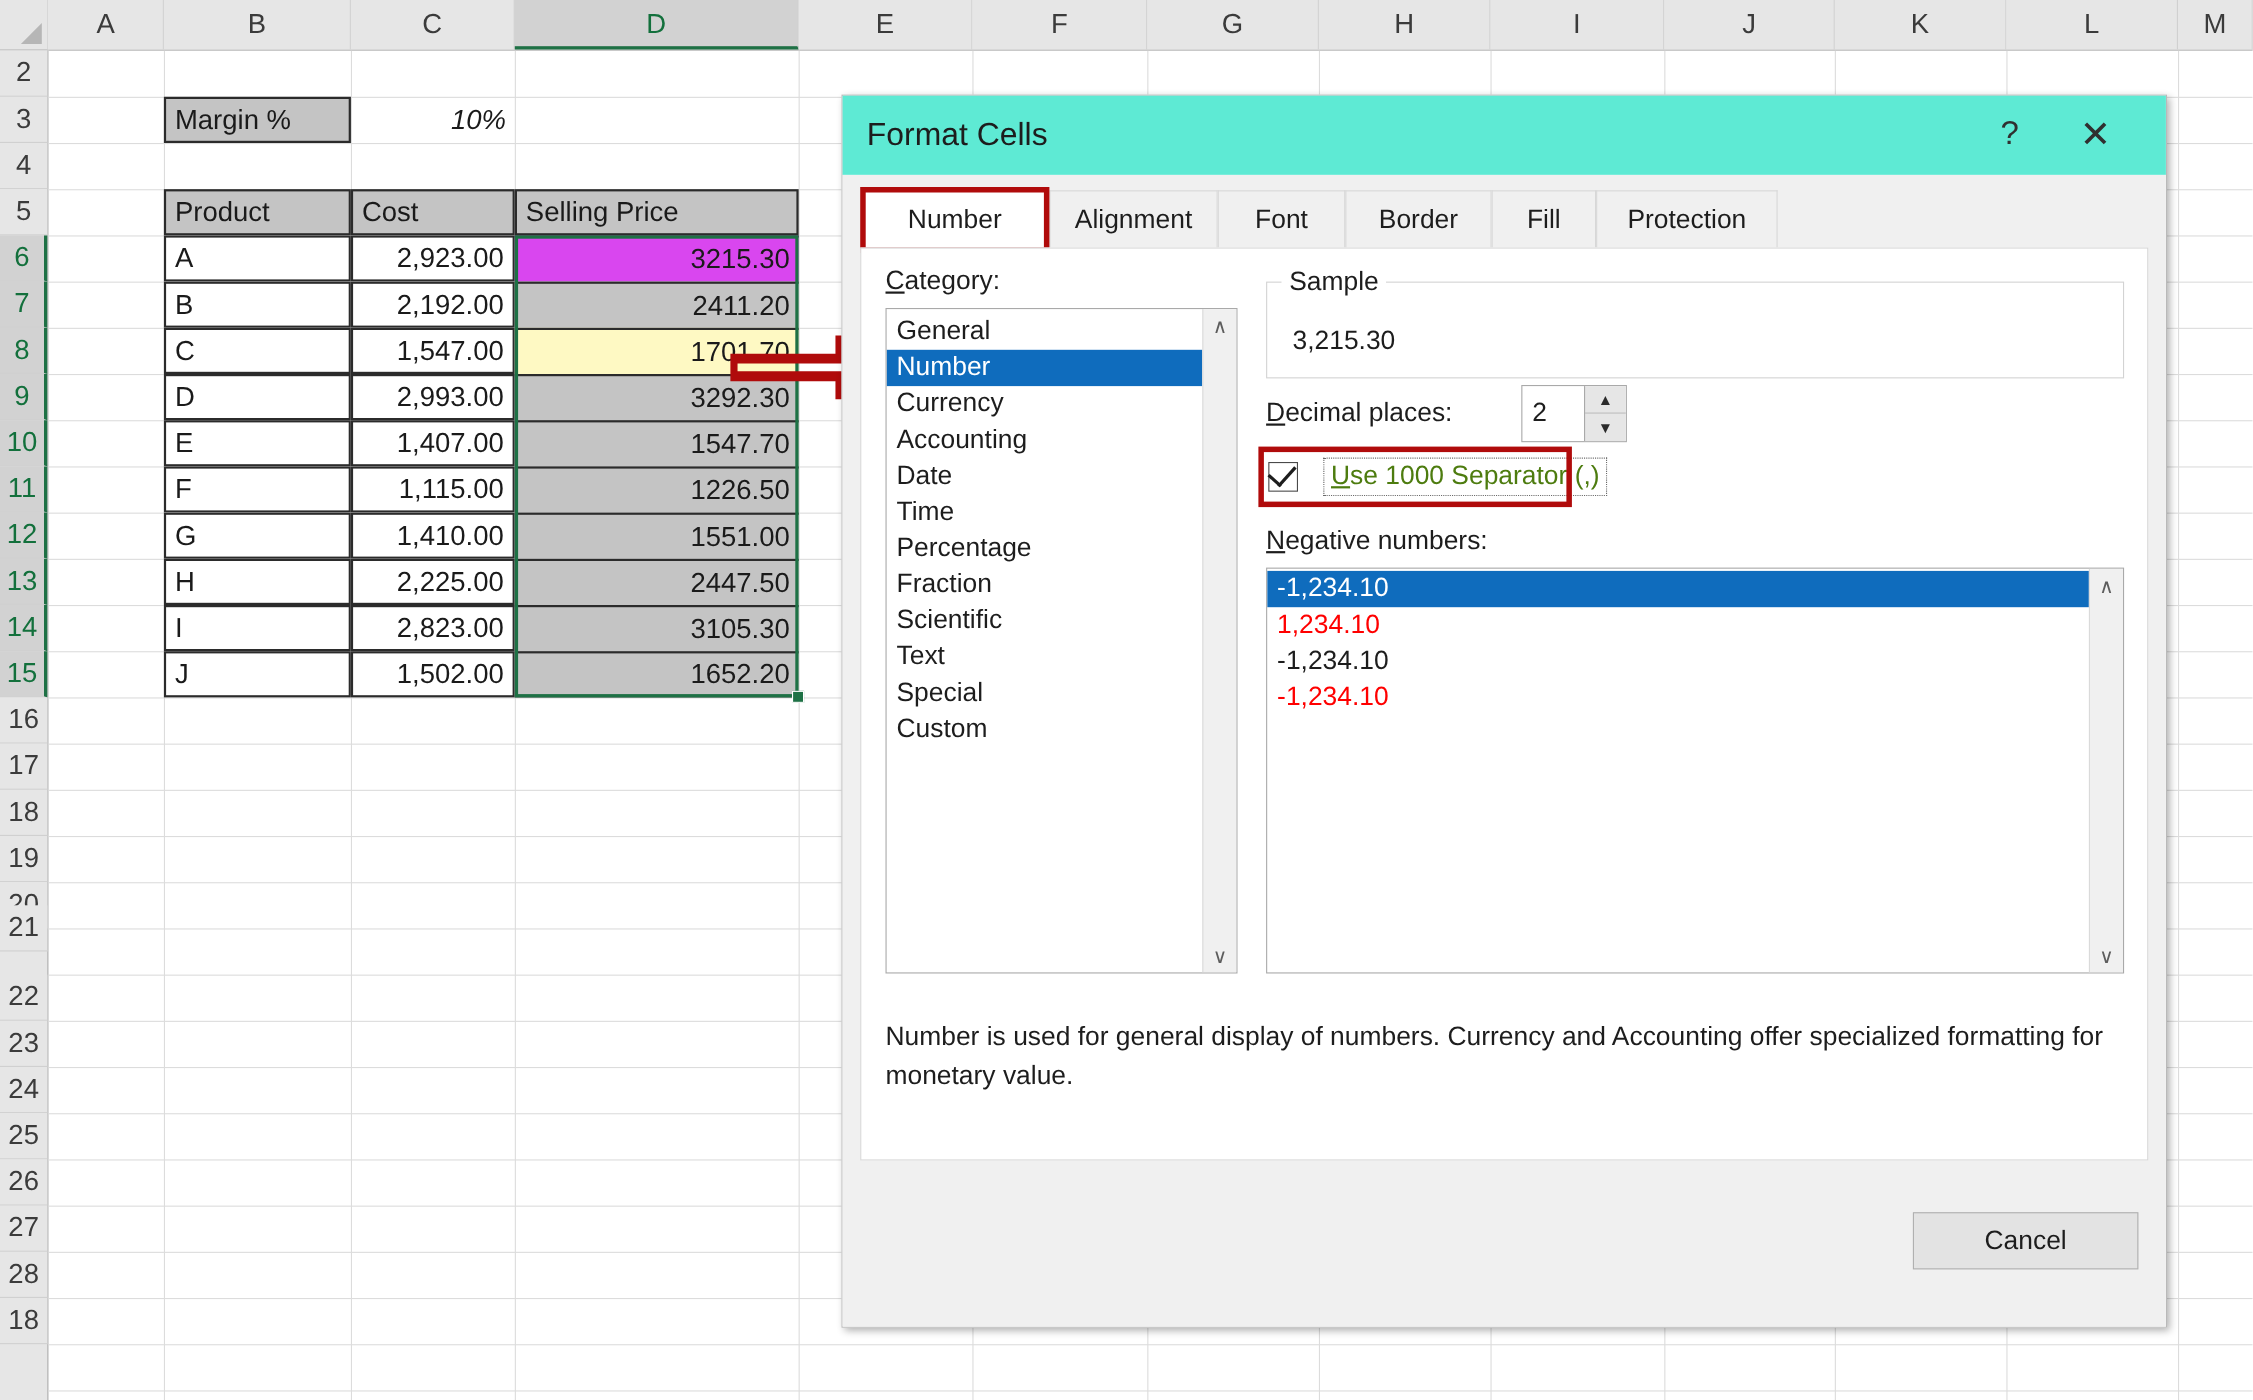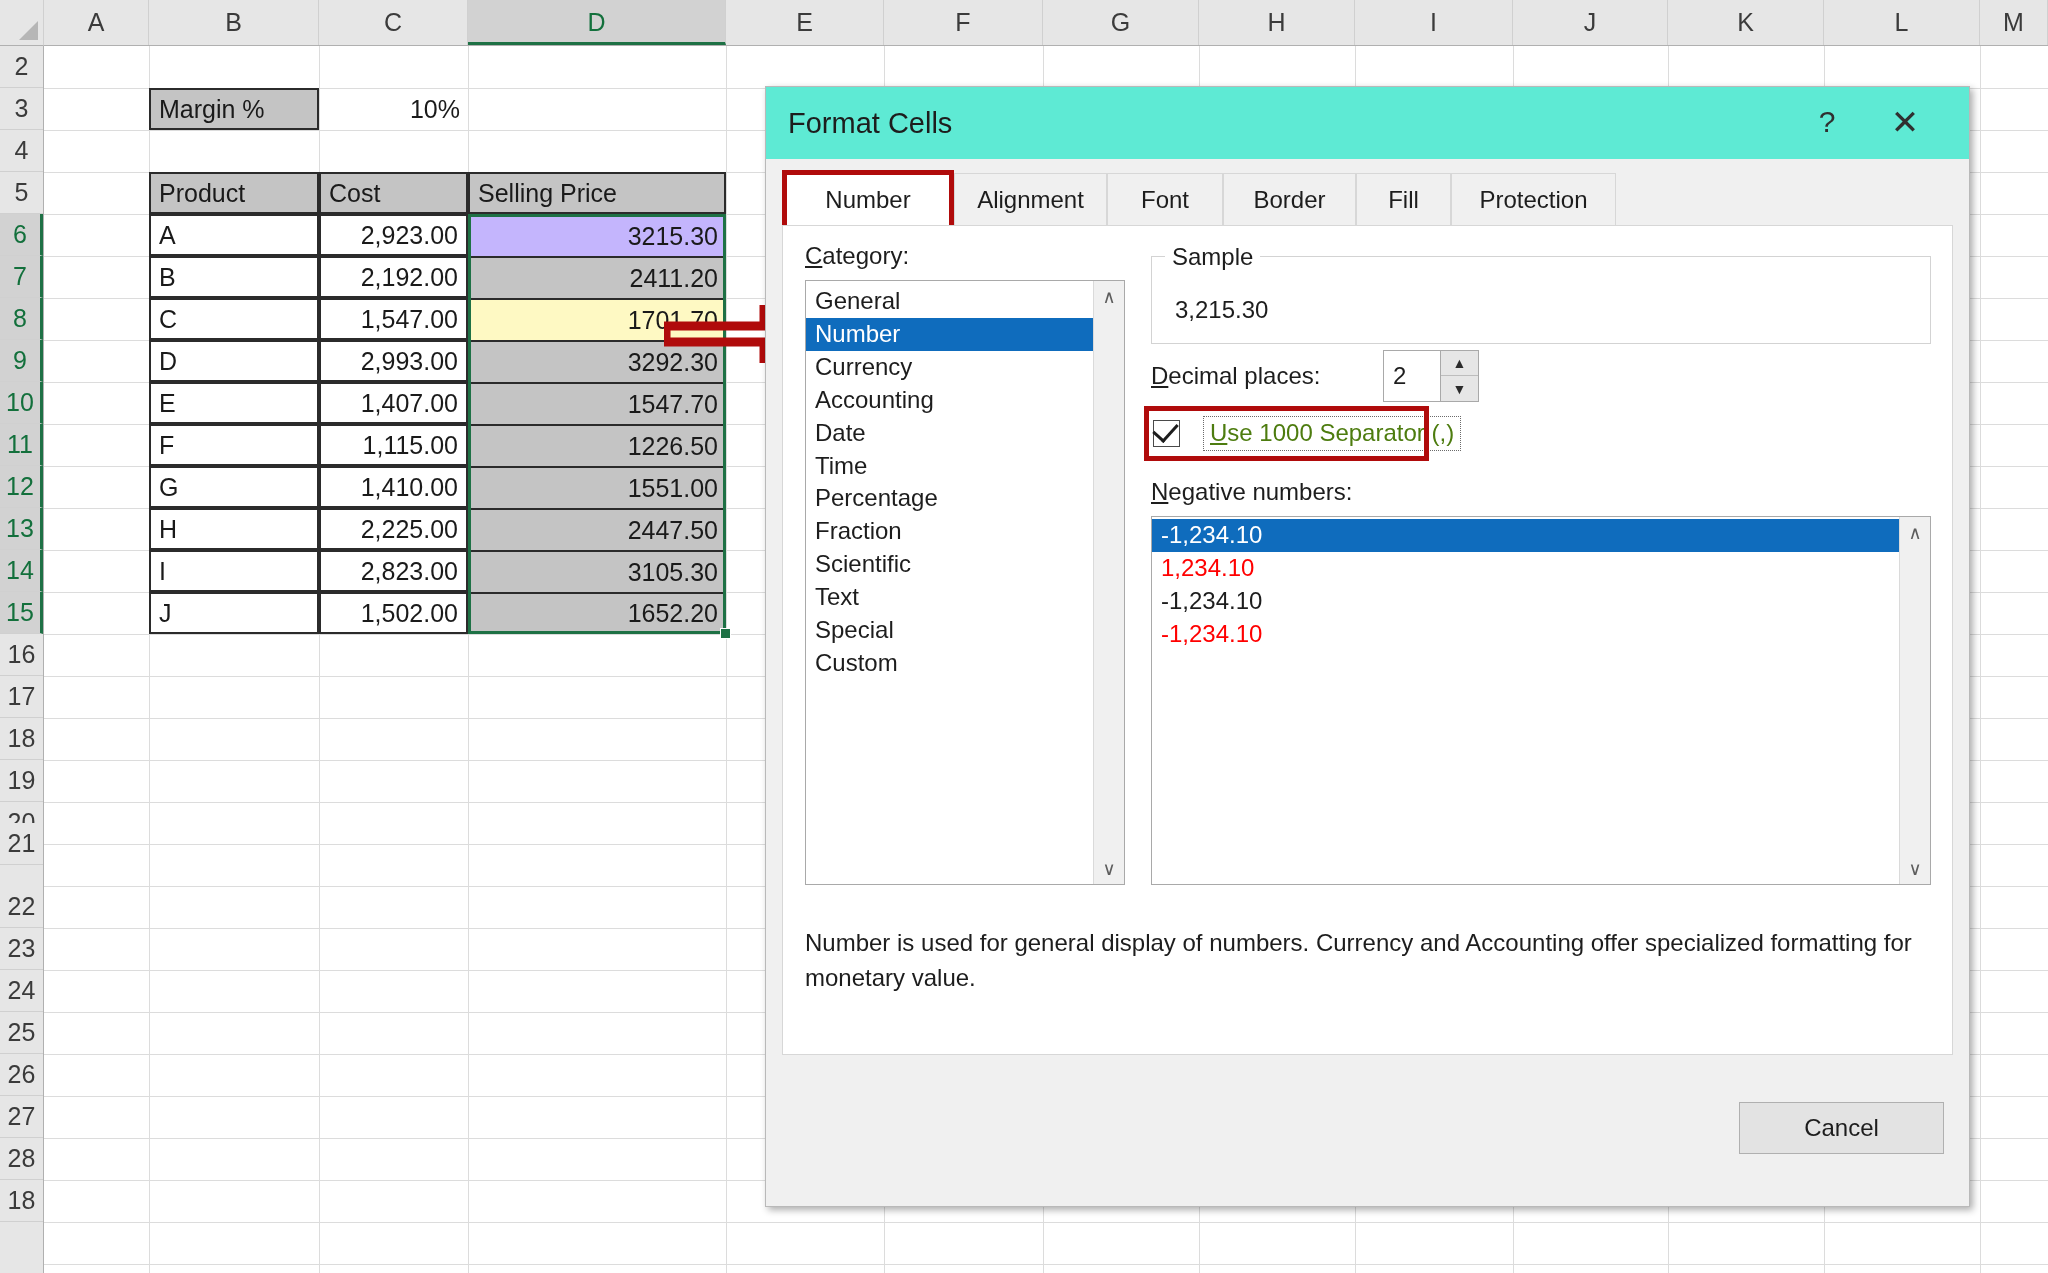--- a/index.html
+++ b/index.html
@@ -509,27 +509,27 @@
       <div class="gline-h" style="top: 882px;"></div>
       <div class="gline-h" style="top: 924px;"></div>
       <div class="gline-h" style="top: 966px;"></div>
       <div class="gline-h" style="top: 1008px;"></div>
       <div class="gline-h" style="top: 1050px;"></div>
       <div class="gline-h" style="top: 1092px;"></div>
       <div class="gline-h" style="top: 1134px;"></div>
       <div class="gline-h" style="top: 1176px;"></div>
       <div class="gline-h" style="top: 1218px;"></div>
       <div class="cell left bordered shaded" style="left: 105px; top: 42px; width: 170px; height: 42px;">Margin %</div>
-      <div class="cell right" style="left: 275px; top: 42px; width: 149px; height: 42px;">10%</div>
+      <div class="cell right" style="left: 275px; top: 42px; width: 149px; height: 42px; font-style: italic;">10%</div>
       <div class="cell left bordered shaded" style="left: 105px; top: 126px; width: 170px; height: 42px;">Product</div>
       <div class="cell left bordered shaded" style="left: 275px; top: 126px; width: 149px; height: 42px;">Cost</div>
       <div class="cell left bordered shaded" style="left: 424px; top: 126px; width: 258px; height: 42px;">Selling Price</div>
       <div class="cell left plainbox" style="left: 105px; top: 168px; width: 170px; height: 42px;">A</div>
       <div class="cell right plainbox" style="left: 275px; top: 168px; width: 149px; height: 42px;">2,923.00</div>
-      <div class="cell right" style="left: 424px; top: 168px; width: 258px; height: 42px; background: #c4b5fd; border-top: 2px solid rgb(43, 43, 43);">3215.30</div>
+      <div class="cell right" style="left: 424px; top: 168px; width: 258px; height: 42px; background: #d946ef; border-top: 2px solid rgb(43, 43, 43);">3215.30</div>
       <div class="cell left plainbox" style="left: 105px; top: 210px; width: 170px; height: 42px;">B</div>
       <div class="cell right plainbox" style="left: 275px; top: 210px; width: 149px; height: 42px;">2,192.00</div>
       <div class="cell right" style="left: 424px; top: 210px; width: 258px; height: 42px; background: rgb(196, 196, 196); border-top: 2px solid rgb(43, 43, 43);">2411.20</div>
       <div class="cell left plainbox" style="left: 105px; top: 252px; width: 170px; height: 42px;">C</div>
       <div class="cell right plainbox" style="left: 275px; top: 252px; width: 149px; height: 42px;">1,547.00</div>
       <div class="cell right" style="left: 424px; top: 252px; width: 258px; height: 42px; background: #fef9c3; border-top: 2px solid rgb(43, 43, 43);">1701.70</div>
       <div class="cell left plainbox" style="left: 105px; top: 294px; width: 170px; height: 42px;">D</div>
       <div class="cell right plainbox" style="left: 275px; top: 294px; width: 149px; height: 42px;">2,993.00</div>
       <div class="cell right" style="left: 424px; top: 294px; width: 258px; height: 42px; background: rgb(196, 196, 196); border-top: 2px solid rgb(43, 43, 43);">3292.30</div>
       <div class="cell left plainbox" style="left: 105px; top: 336px; width: 170px; height: 42px;">E</div>

